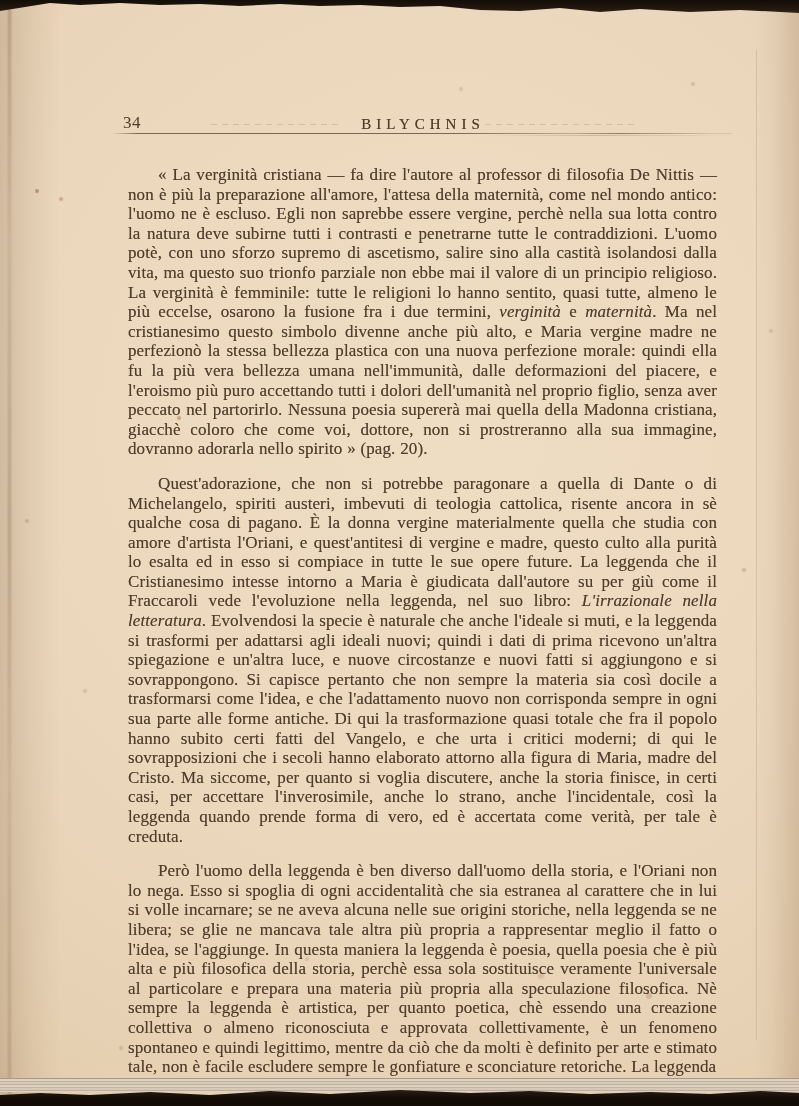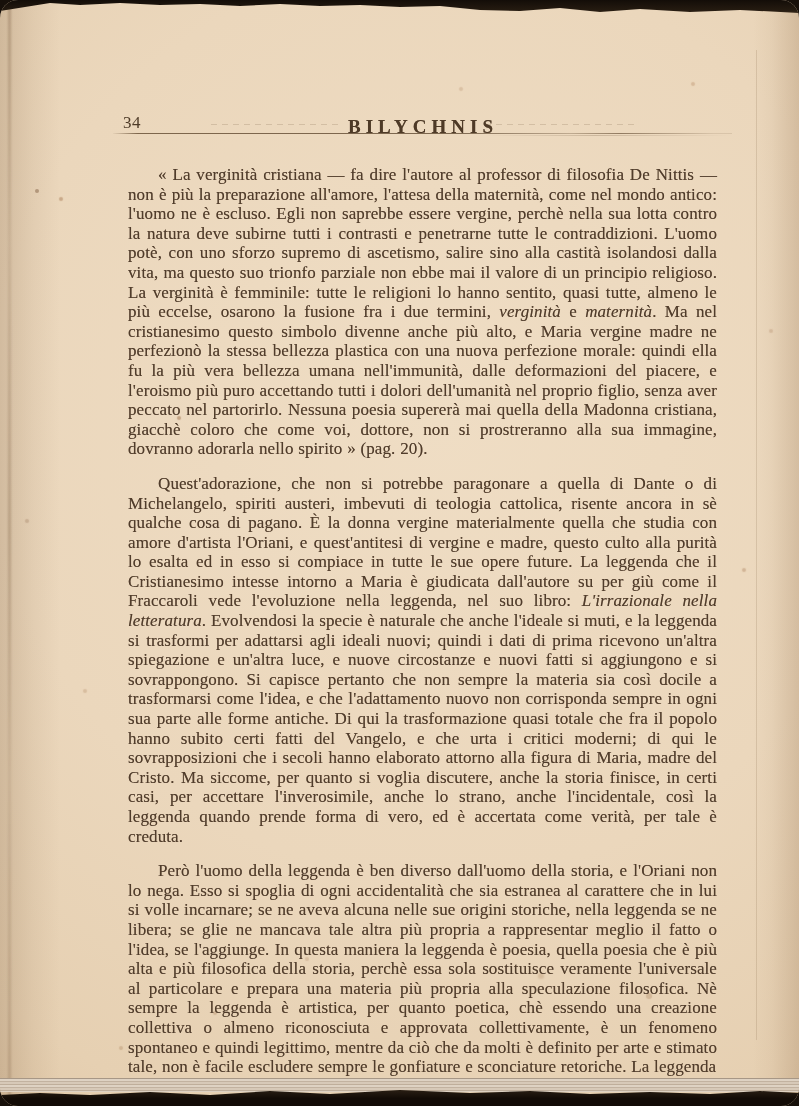--- a/index.html
+++ b/index.html
@@ -10,21 +10,20 @@
   }
   .scan {
     position: relative;
     width: 799px;
     height: 1106px;
     overflow: hidden;
     font-family: "Liberation Serif", "DejaVu Serif", serif;
     background:
       radial-gradient(125% 92% at 55% 38%,
         #efddc4 0%, #ebd7bc 45%, #e6d0b2 72%, #dcc2a0 95%, #d2b693 100%);
-    border-radius: 18px;
   }
   
   .left-shade {
     position: absolute; left: 0; top: 0; width: 60px; height: 100%;
     background: linear-gradient(90deg, rgba(120,88,56,.22), rgba(120,88,56,.08) 55%, rgba(120,88,56,0));
     pointer-events: none;
   }
   .crease {
     position: absolute; left: 8px; top: 0; width: 3px; height: 100%;
     background: linear-gradient(180deg,
@@ -86,21 +85,21 @@
       26px  520px 1px 1px rgba(130,92,58,.25);
   }
   
   .header { position: absolute; left: 113px; top: 110px; width: 620px; height: 26px; }
   .page-number {
     position: absolute; left: 10px; top: 3px;
     font-size: 17px; color: #4e3b28; letter-spacing: .5px;
   }
   .journal-title {
     position: absolute; left: 0; width: 100%; top: 6px; text-align: center;
-    font-size: 19px; font-weight: 700; letter-spacing: 5px;
+    font-size: 15px; font-weight: 400; letter-spacing: 5px;
     color: #4e3a27; text-shadow: 0 0 .5px rgba(78,58,39,.6);
   }
   .flank-dash {
     position: absolute; top: 14px; height: 1px;
     background-image: linear-gradient(90deg, rgba(104,78,50,.35) 0 6px, transparent 6px 11px);
     background-size: 11px 1px; opacity: .55;
   }
   .flank-dash.left  { left: 98px;  width: 128px; }
   .flank-dash.right { left: 372px; width: 150px; }
   .header-rule {

